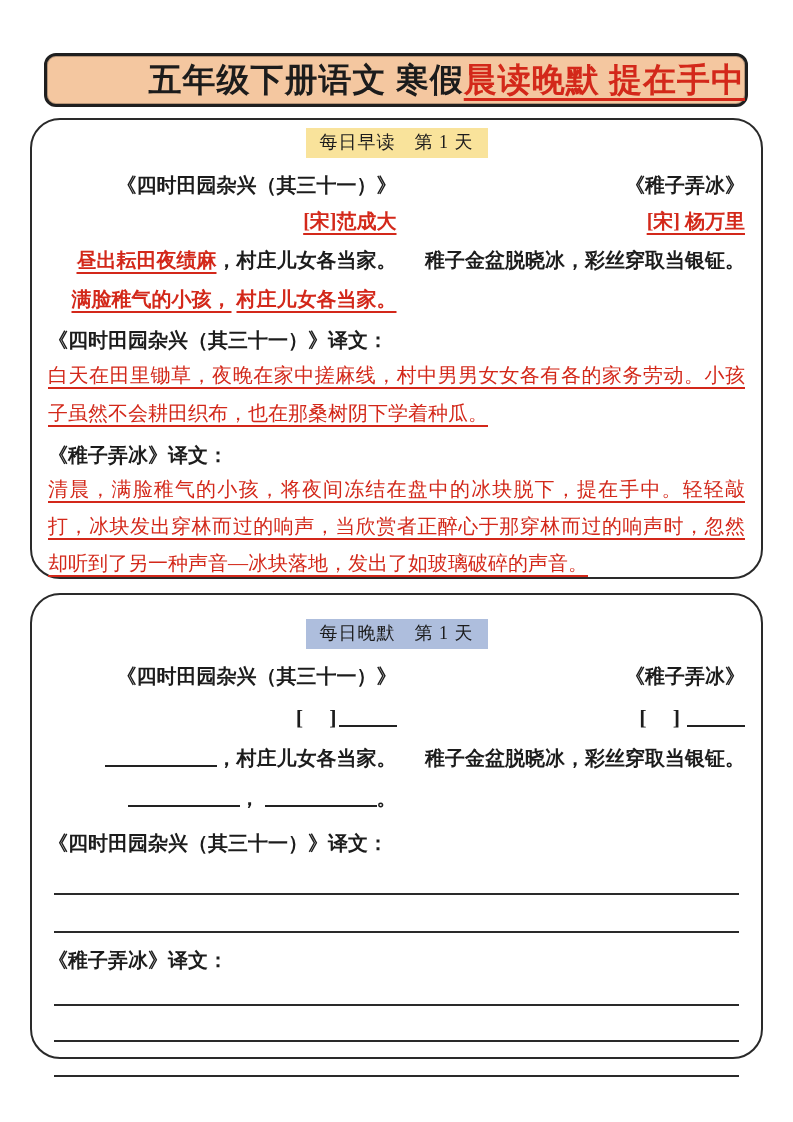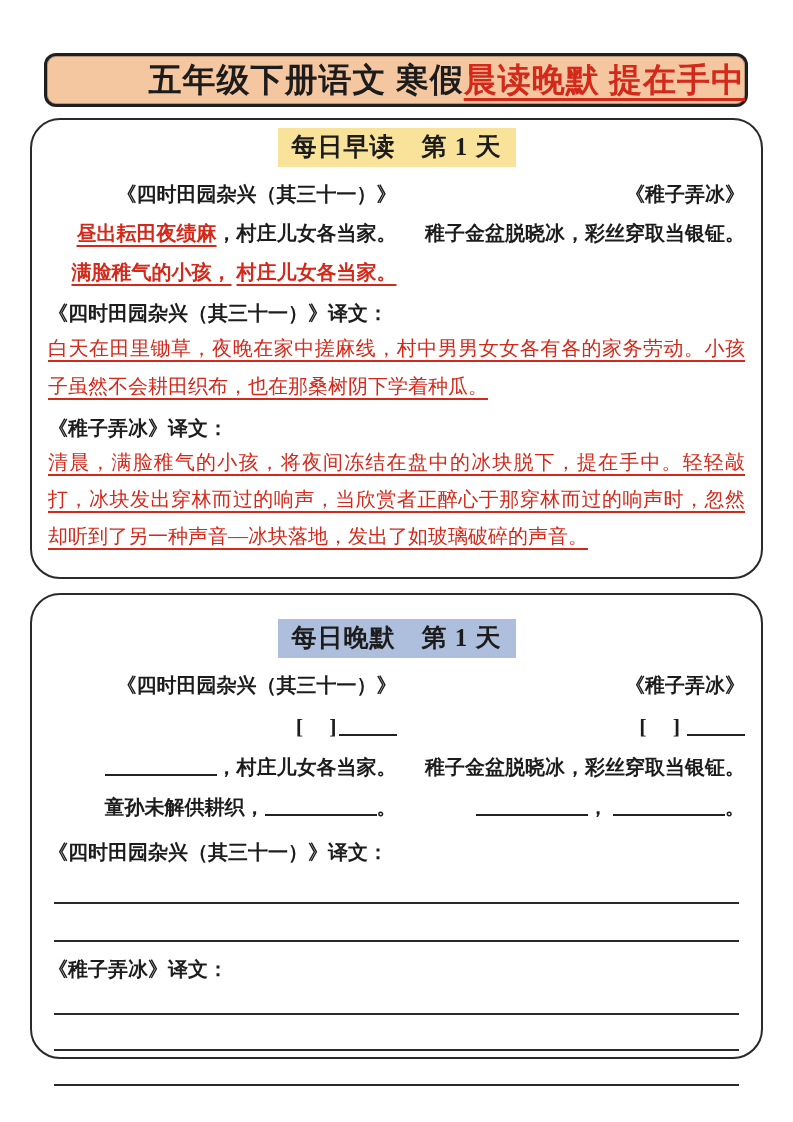--- a/index.html
+++ b/index.html
@@ -31,21 +31,21 @@
     position:absolute; left:30px; width:733px;
     border:2px solid #2a2a2a; border-radius:30px;
     padding:8px 16px 0 16px; background:#fff;
   }
   .box-morning { top:118px; height:461px; }
   .box-evening { top:593px; height:466px; padding-top:24px; }
 
   .pill-row { text-align:center; }
   .pill {
     display:inline-block; padding:2px 14px 4px 14px;
-    font-size:25px; font-weight:bold; letter-spacing:1px;
+    font-size:18px; font-weight:normal; letter-spacing:1px;
   }
   .pill-morning { background:var(--morning-highlight,#f9e39b); }
   .pill-evening { background:var(--evening-highlight,#aebedd); }
 
   .two-col { display:flex; }
   .col { width:50%; text-align:right; }
 
   .t20 { font-size:20px; line-height:30px; }
   .bold { font-weight:bold; }
 
@@ -96,20 +96,24 @@
   <div class="sec-box box-morning">
     <div class="pill-row">
       <span class="pill pill-morning">每日早读　第 1 天</span>
     </div>
 
     <div class="two-col titles-row t20 bold">
       <div class="col">《四时田园杂兴（其三十一）》</div>
       <div class="col">《稚子弄冰》</div>
     </div>
 
+    <div class="two-col authors-row t20 bold">
+      <div class="col"><span class="red-u">[宋]范成大</span></div>
+      <div class="col"><span class="red-u">[宋] 杨万里</span></div>
+    </div>
 
     <div class="two-col poem-row1 t20 bold">
       <div class="col">
         <span class="red-u">昼出耘田夜绩麻</span><span>，村庄儿女各当家。</span>
       </div>
       <div class="col">稚子金盆脱晓冰，彩丝穿取当银钲。</div>
     </div>
 
     <div class="two-col poem-row2 t20 bold">
       <div class="col">
@@ -145,23 +149,20 @@
 
     <div class="two-col fill-row t20 bold">
       <div class="col">
         <span class="blank"></span><span>，村庄儿女各当家。</span>
       </div>
       <div class="col">稚子金盆脱晓冰，彩丝穿取当银钲。</div>
     </div>
 
     <div class="two-col fill-row t20 bold">
       <div class="col">
-        <span>童孙未解供耕织，</span><span class="blank"></span><span>。</span>
-      </div>
-      <div class="col">
         <span class="blank"></span><span>，</span> <span class="blank"></span><span>。</span>
       </div>
     </div>
 
     <div class="label-row lbl-gap">《四时田园杂兴（其三十一）》译文：</div>
     <div class="ans-line h23" style="height:24px; margin-top:14px;"></div>
     <div class="ans-line h38"></div>
 
     <div class="label-row" style="margin-top:14px;">《稚子弄冰》译文：</div>
     <div class="ans-line h32"></div>

